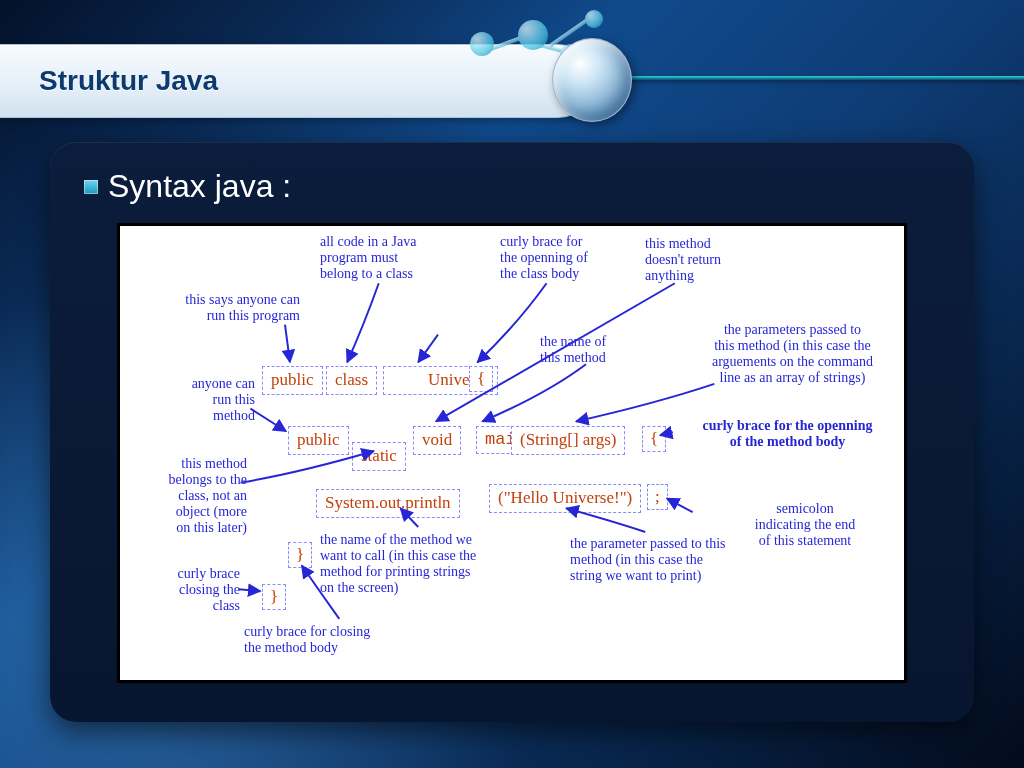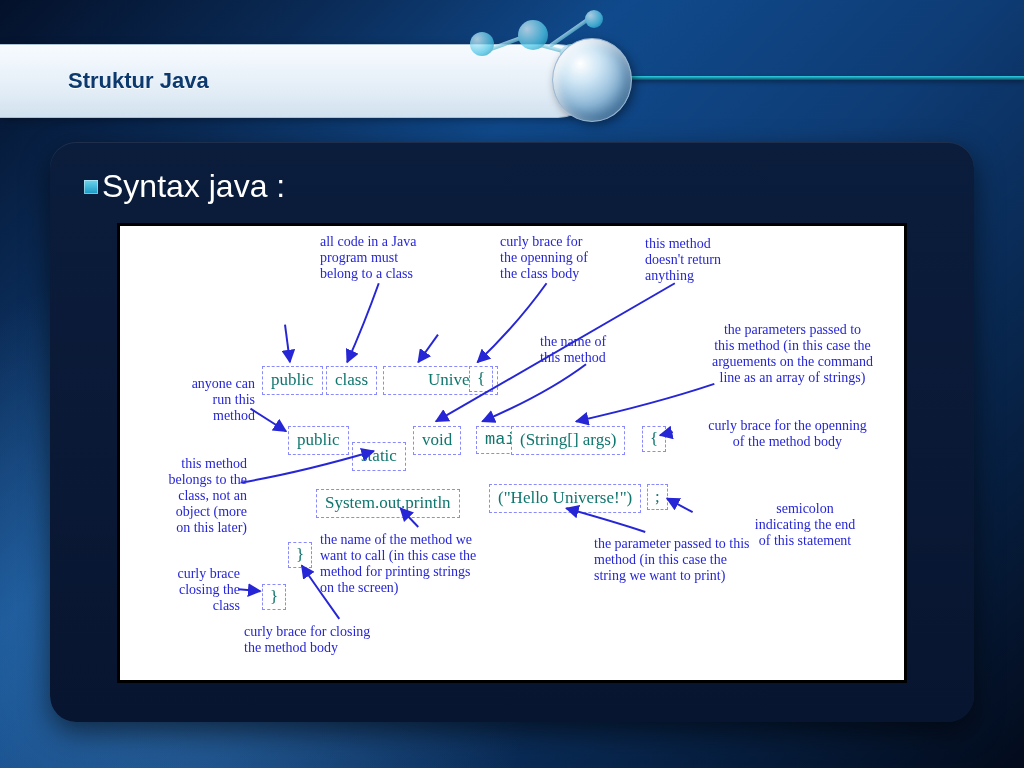--- a/index.html
+++ b/index.html
@@ -21,22 +21,22 @@
     width: 595px; height: 74px;
     background: linear-gradient(#f7fbff, #e4eef7 60%, #d2e1ef);
     border-top: 1px solid #aac2d8;
     border-bottom: 1px solid #aac2d8;
     border-top-right-radius: 44px;
     border-bottom-right-radius: 44px;
     box-shadow: 2px 2px 8px rgba(0,0,0,.35), inset 0 1px 0 #fff;
     display: flex; align-items: center;
   }
   .title-tab h1 {
-    margin-left: 68px;
-    font-size: 22px; font-weight: 700;
+    margin-left: 39px;
+    font-size: 28px; font-weight: 700;
     color: #0c3a6e;
     text-shadow: 0 1px 0 #fff;
   }
   .title-rule {
     position: absolute; left: 595px; right: 0; top: 48px; height: 4px;
     background: linear-gradient(#2fd0e8, #0a4f63);
     box-shadow: 0 2px 4px rgba(0,0,0,.4);
   }
   .title-knob {
     position: absolute; left: 552px; top: 10px; width: 80px; height: 84px;
@@ -51,21 +51,21 @@
   .molecule .stick{position:absolute;height:4px;background:linear-gradient(#bfe9f5,#56b4d0);border-radius:2px;}
 
   
   .card {
     position: absolute; left: 50px; top: 142px; width: 924px; height: 580px;
     background: linear-gradient(#0b1d3c, #081530);
     border-radius: 26px;
     box-shadow: 0 10px 28px rgba(0,0,0,.55), inset 0 1px 0 rgba(255,255,255,.08);
     padding: 26px 34px;
   }
-  .bullet-row { display:flex; align-items:center; gap:4px; }
+  .bullet-row { display:flex; align-items:center; gap:10px; }
   .bullet {
     width: 14px; height: 14px;
     background: linear-gradient(#6fd6ef,#1798c2);
     box-shadow: inset 0 0 0 1px rgba(255,255,255,.4);
   }
   .bullet-text { color:#fff; font-size:32px; font-weight:400; }
 
   
   .diagram-wrap {
     position: relative;
@@ -73,21 +73,21 @@
     width: 790px; height: 460px;
     background: #fff;
     border: 3px solid #000;
   }
   .diagram { position:absolute; inset:0; }
 
   
   .tok {
     position: absolute;
     font-family: "Comic Sans MS", "Chalkboard SE", cursive;
-    color: #0f766e;
+    color: #c2410c;
     font-size: 17px;
     padding: 3px 8px 4px 8px;
     border: 1.5px dashed #8a8aff;
     background: #fff;
     white-space: nowrap;
   }
   .tok.brace { padding: 2px 7px; }
 
   
   .ann {
@@ -156,54 +156,56 @@
       <div class="ann" style="left:200px; top:8px;  width:150px;">all code in a Java
 program must
 belong to a class</div>
       <div class="ann" style="left:380px; top:8px;  width:140px;">curly brace for
 the openning of
 the class body</div>
       <div class="ann" style="left:525px; top:10px; width:110px;">this method
 doesn't return
 anything</div>
 
+      <div class="ann left" style="left:30px;  top:66px; width:150px;">this says anyone can
+run this program</div>
 
       <div class="ann" style="left:420px; top:108px; width:110px;">the name of
 this method</div>
       <div class="ann right" style="left:565px; top:96px; width:215px;">the parameters passed to
 this method (in this case the
 arguements on the command
 line as an array of strings)</div>
 
       <div class="ann left" style="left:40px; top:150px; width:95px;">anyone can
 run this
 method</div>
 
-      <div class="ann right" style="left:560px; top:192px; width:215px;">curly brace for the openning
+      <div class="ann right" style="left:560px; top:192px; width:215px;font-weight:bold;">curly brace for the openning
 of the method body</div>
 
       <div class="ann left" style="left:12px; top:230px; width:115px;">this method
 belongs to the
 class, not an
 object (more
 on this later)</div>
 
       <div class="ann right" style="left:600px; top:275px; width:170px;">semicolon
 indicating the end
 of this statement</div>
 
       <div class="ann left" style="left:20px; top:340px; width:100px;">curly brace
 closing the
 class</div>
 
       <div class="ann" style="left:200px; top:306px; width:220px;">the name of the method we
 want to call (in this case the
 method for printing strings
 on the screen)</div>
-      <div class="ann" style="left:474px; top:310px; width:215px;">the parameter passed to this
+      <div class="ann" style="left:450px; top:310px; width:215px;">the parameter passed to this
 method (in this case the
 string we want to print)</div>
 
       <div class="ann" style="left:124px; top:398px; width:200px;">curly brace for closing
 the method body</div>
 
       <svg class="arrows" viewBox="0 0 790 460">
         <defs>
           <marker id="ah" viewBox="0 0 10 10" refX="9" refY="5" markerWidth="7" markerHeight="7" orient="auto-start-reverse">
             <path d="M0,0 L10,5 L0,10 Z" fill="#2626d6"></path>

